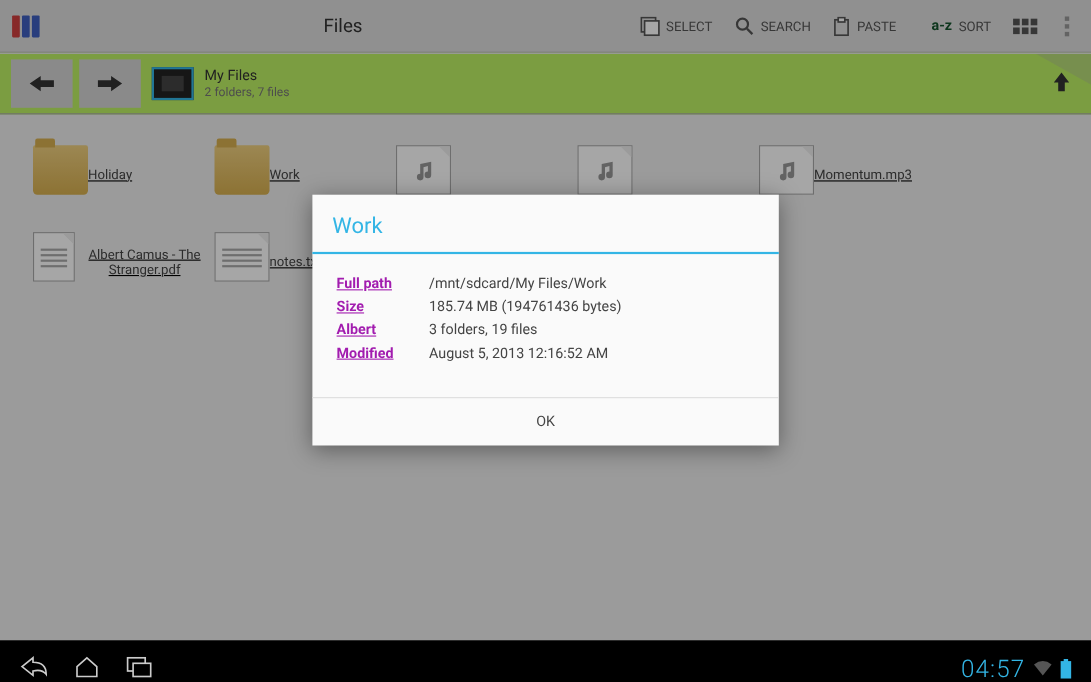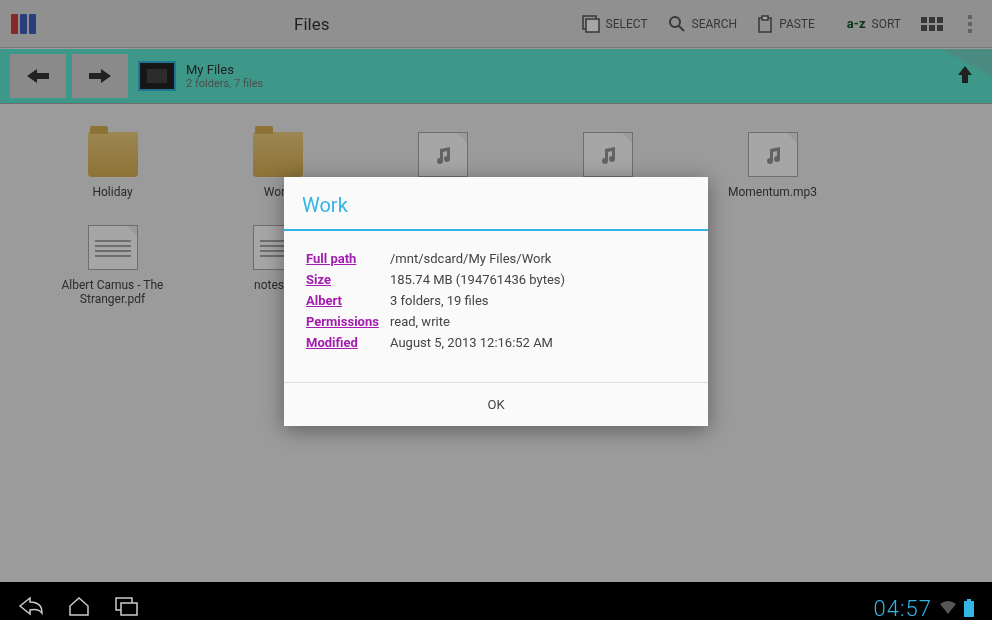--- a/index.html
+++ b/index.html
@@ -12,34 +12,34 @@
     .app-icon { width: 32px; height: 32px; margin-right: 10px; display: flex; align-items: center; }
     .app-title { font-size: 17px; color: #333; flex: 1; }
     .action-btn { display: flex; align-items: center; padding: 0 10px; height: 48px; color: #555; font-size: 12px; cursor: pointer; }
     .action-btn svg, .action-btn .icn { margin-right: 6px; }
     .grid-icon { display: grid; grid-template-columns: repeat(3, 6px); grid-template-rows: repeat(2, 6px); gap: 2px; margin-left: 10px; cursor: pointer; }
     .grid-icon span { background: #555; }
     .overflow { margin-left: 15px; cursor: pointer; display:flex; flex-direction:column; gap:3px; padding:10px;}
     .overflow span { width:4px; height:4px; background:#999; }
     
     
-    .nav-bar { height: 56px; background: #5eead4; display: flex; align-items: center; padding: 0 10px; border-top: 1px solid #eee; border-bottom: 1px solid #aaa; position: relative; }
+    .nav-bar { height: 56px; background: #bef264; display: flex; align-items: center; padding: 0 10px; border-top: 1px solid #eee; border-bottom: 1px solid #aaa; position: relative; }
     .nav-btn { width: 56px; height: 44px; background: #d5d5d5; margin-right: 6px; display: flex; align-items: center; justify-content: center; cursor: pointer; }
     .crumb { display: flex; align-items: center; gap: 10px; margin-left: 4px; }
     .crumb-icon { width: 38px; height: 30px; border: 2px solid #33b5e5; background: #222; display:flex; align-items:center; justify-content:center; }
     .crumb-icon-inner { width: 20px; height: 14px; background: #444; }
     .crumb-text { display: flex; flex-direction: column; }
     .crumb-title { font-size: 13px; color: #333; }
     .crumb-sub { font-size: 11px; color: #777; }
     .up-arrow { position: absolute; right: 16px; cursor: pointer; }
     .corner-tr { position:absolute; right:0; top:0; width:0; height:0; border-top: 28px solid #aaa; border-left: 50px solid transparent; opacity:0.3;}
     
     
     .file-grid { display: flex; flex-wrap: wrap; padding: 20px 30px; gap: 10px 0; }
-    .file-item { width: 165px; display: flex; flex-direction: column; align-items: center; cursor: pointer; padding: 8px 0; }
+    .file-item { width: 165px; display: flex; flex-direction: row; align-items: center; cursor: pointer; padding: 8px 0; text-decoration: underline; }
     .file-icon { width: 50px; height: 45px; margin-bottom: 8px; position: relative; }
     .file-label { font-size: 12px; color: #444; text-align: center; }
     
     
     .folder { background: linear-gradient(#f0d080, #d8b050); border-radius: 2px 2px 4px 4px; position: relative; }
     .folder::before { content:''; position:absolute; top:-6px; left:2px; width:18px; height:8px; background:#d8b050; border-radius:2px 2px 0 0; }
     
     
     .doc { background:#fff; border:1px solid #aaa; position:relative; }
     .doc::before { content:''; position:absolute; top:0; right:0; width:0; height:0; border-top:10px solid #eee; border-left:10px solid transparent; }
@@ -226,24 +226,20 @@
       </div>
       <div class="prop-row">
         <span class="prop-label">Size</span>
         <span class="prop-value">185.74 MB (194761436 bytes)</span>
       </div>
       <div class="prop-row">
         <span class="prop-label">Albert</span>
         <span class="prop-value">3 folders, 19 files</span>
       </div>
       <div class="prop-row">
-        <span class="prop-label">Permissions</span>
-        <span class="prop-value">read, write</span>
-      </div>
-      <div class="prop-row">
         <span class="prop-label">Modified</span>
         <span class="prop-value">August 5, 2013 12:16:52 AM</span>
       </div>
     </div>
     <div class="dialog-actions">
       <div class="dialog-btn">OK</div>
     </div>
   </div>
 
 </div>

